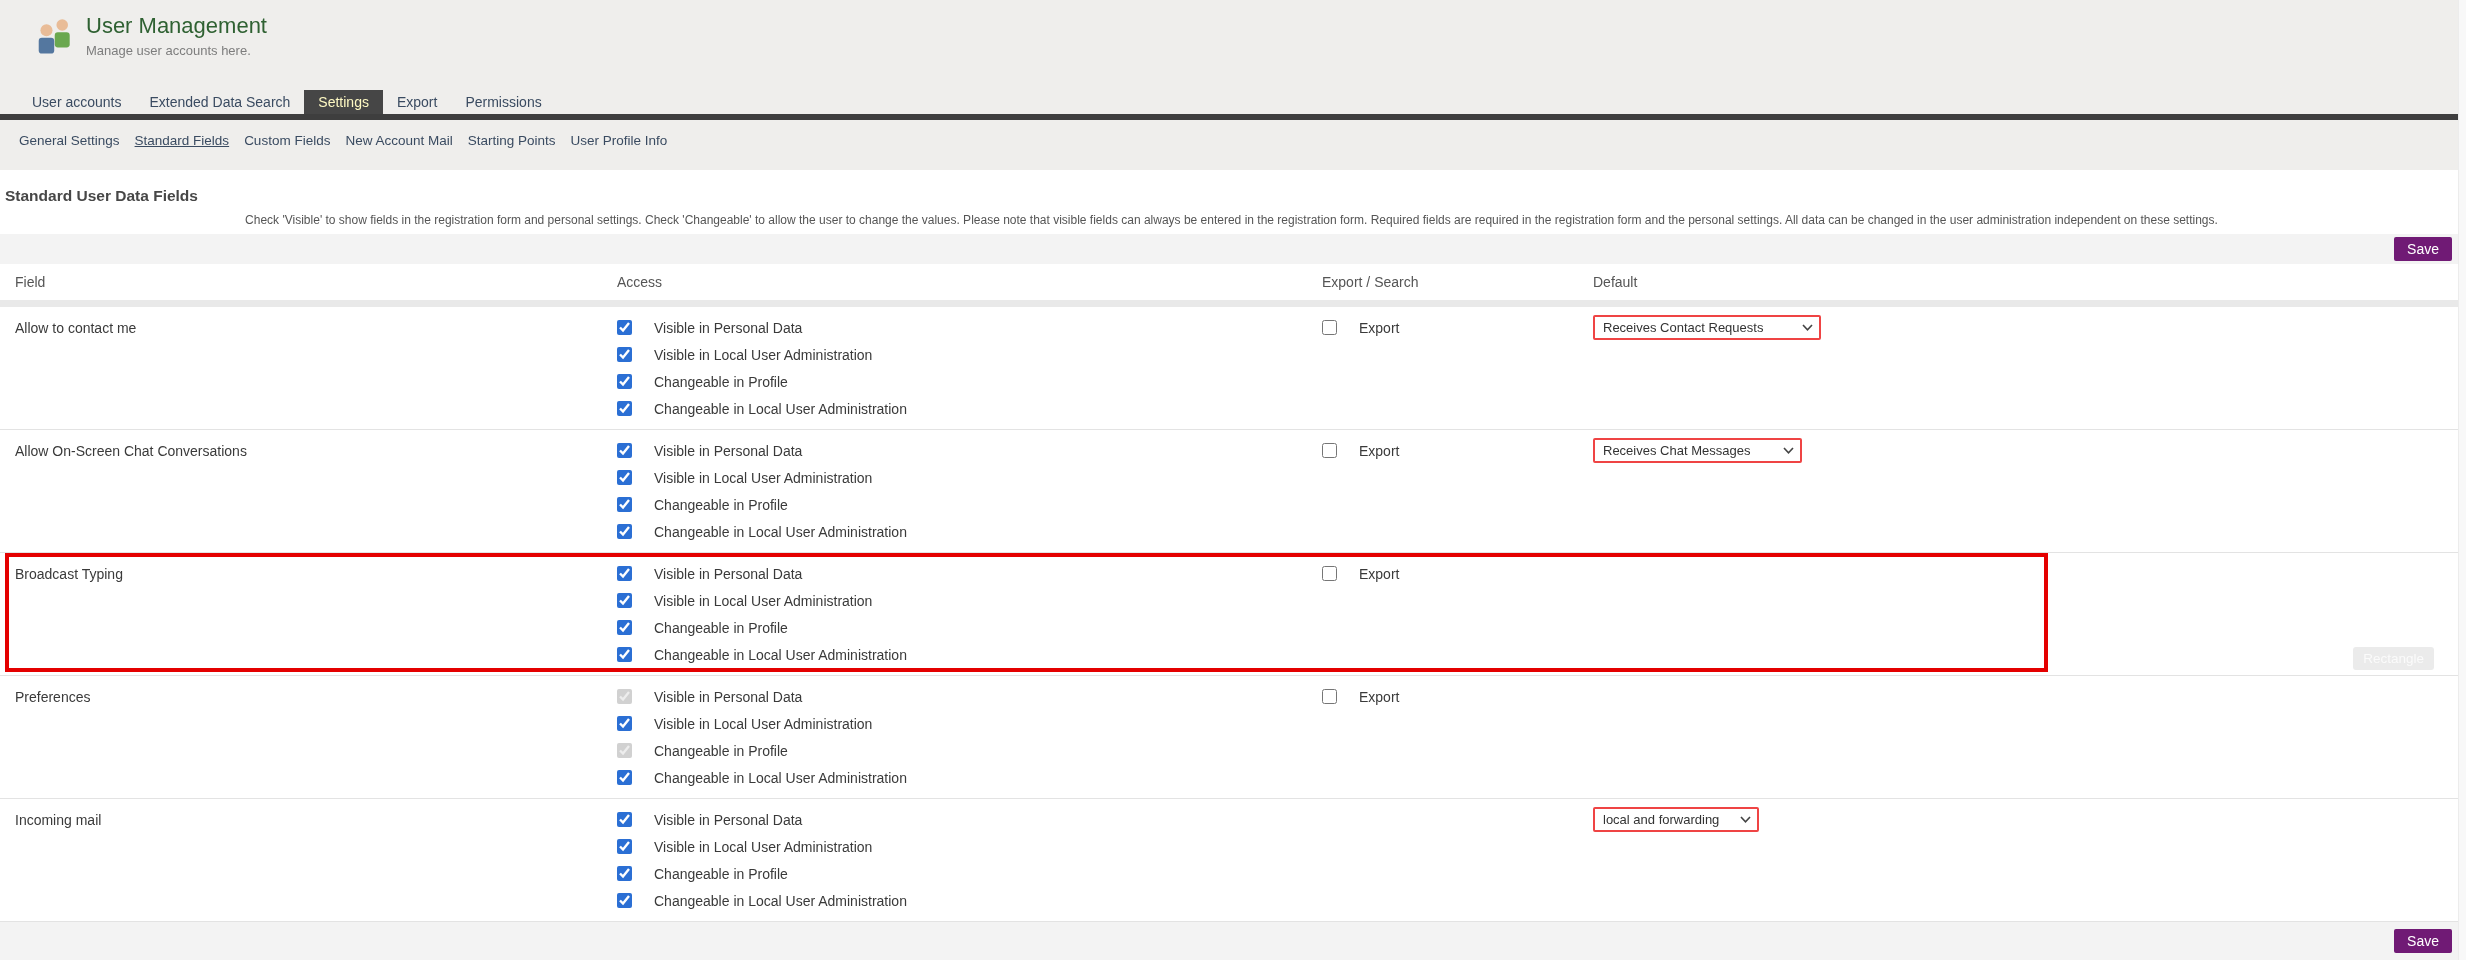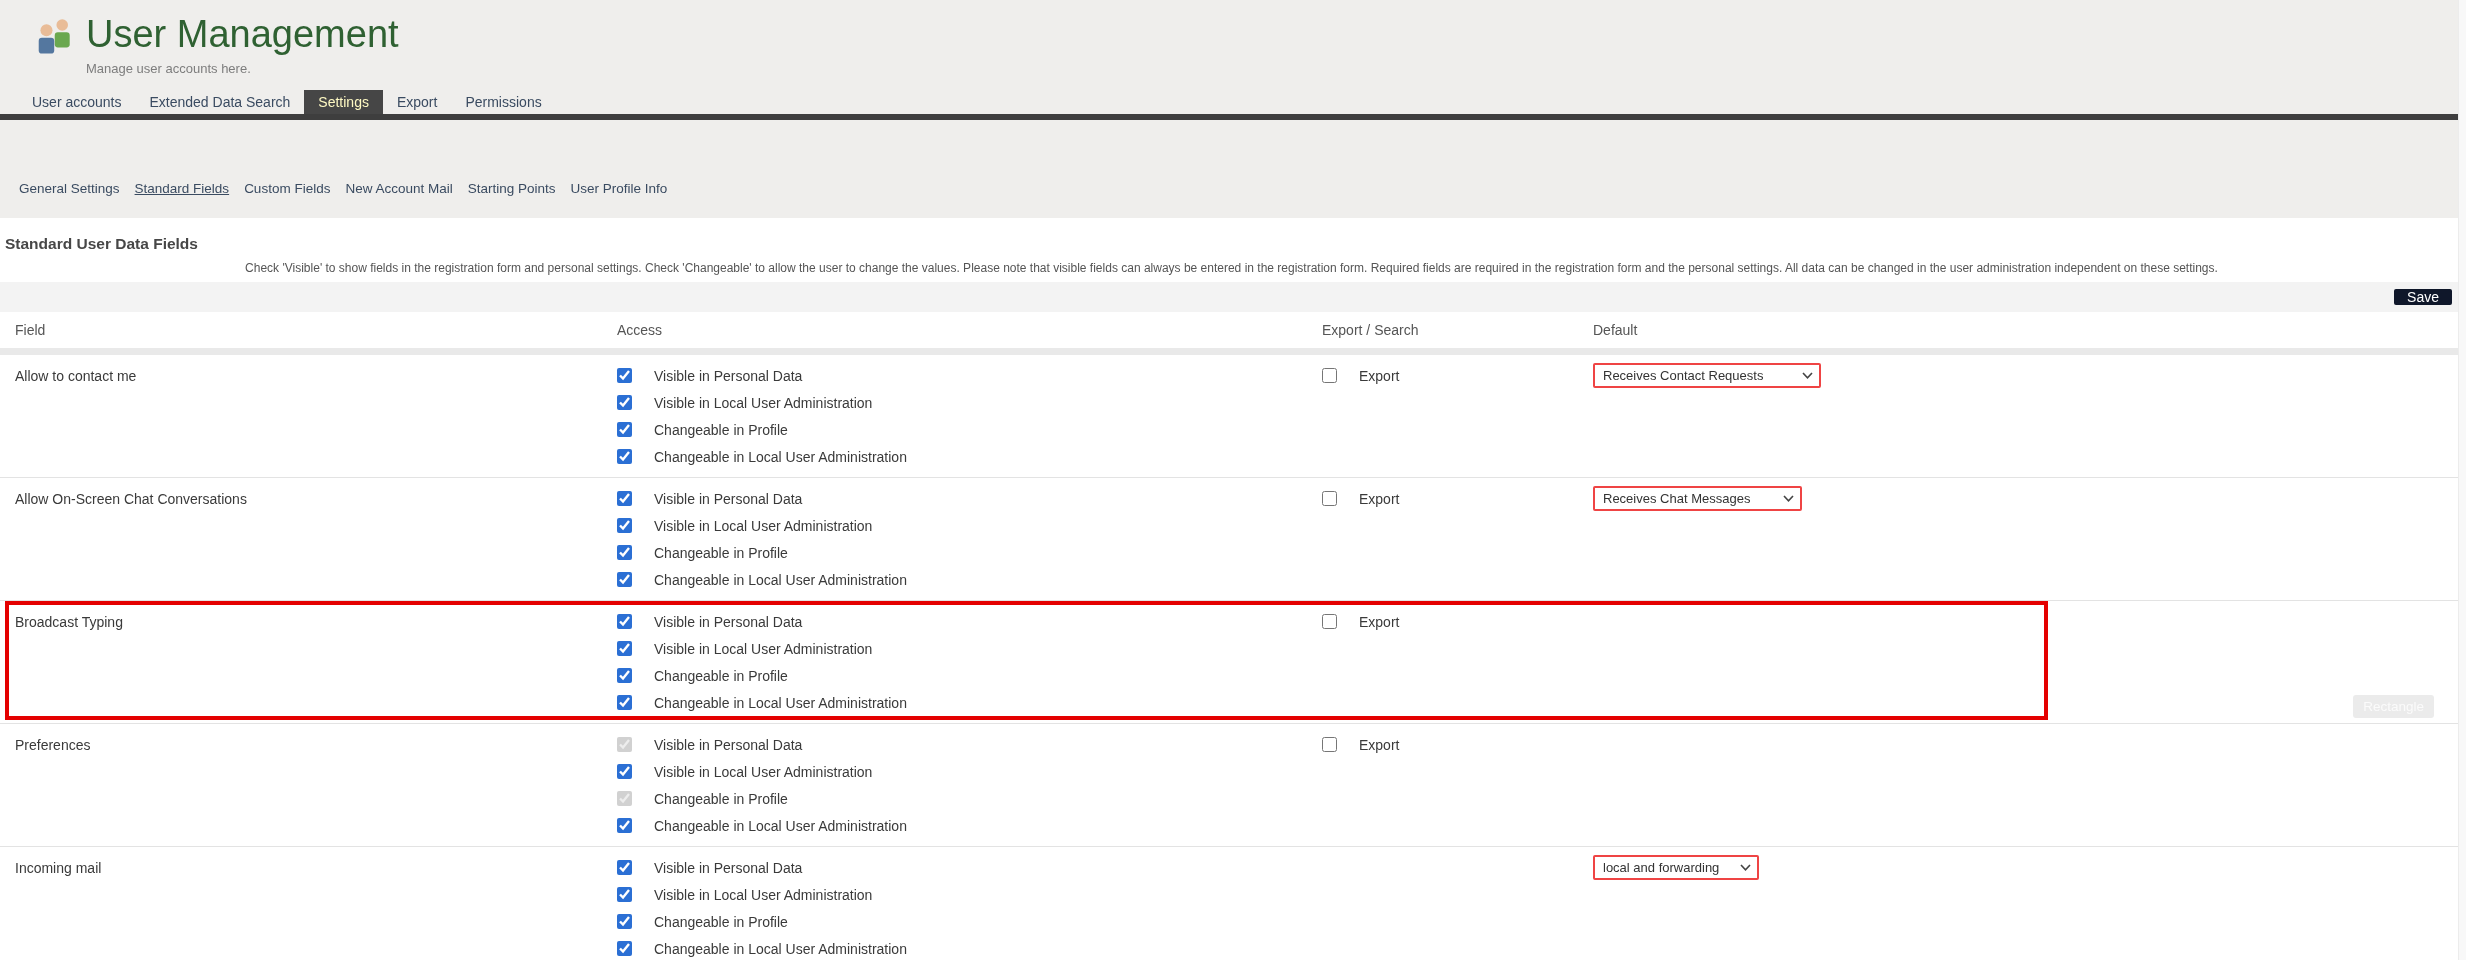--- a/index.html
+++ b/index.html
@@ -10,42 +10,42 @@
     font-family:"Liberation Sans", sans-serif;
     overflow:hidden; position:relative;
     color:#3a3a3a;
   }
   .app { width:2458px; position:relative; }
 
   
   .page-header { height:90px; padding:14px 0 0 34px; display:flex; align-items:flex-start; }
   .hdr-icon { width:42px; height:44px; margin-right:10px; margin-top:2px; flex:0 0 auto; }
   .hdr-text {}
-  .page-title { font-size:38px; color:#2f6132; line-height:1.1; }
+  .page-title { font-size:22px; color:#2f6132; line-height:1.1; }
   .page-subtitle { font-size:13px; color:#7d7d7d; margin-top:5px; }
 
   
   .tabbar { display:flex; padding-left:18px; align-items:stretch; height:24px; }
   .tab { font-size:14px; color:#3a4b61; padding:4px 14px 0 14px; cursor:pointer; white-space:nowrap; }
   .tab.active { background:#464646; color:#fef9c3; }
   .tab-underline { height:6px; background:#3e3e3e; width:2458px; }
 
   
-  .subtabbar { height:50px; padding:11px 0 0 19px;margin-top:48px; }
+  .subtabbar { height:50px; padding:11px 0 0 19px; }
   .subtab { font-size:13.5px; color:#3a4b61; margin-right:15px; cursor:pointer; white-space:nowrap; }
   .subtab.active { text-decoration:underline; }
 
   
   .content { background:#ffffff; width:2458px; }
   .section-head { padding:17px 0 0 5px; }
   .section-title { font-size:15.5px; font-weight:700; color:#474747; }
   .section-desc { font-size:12px; color:#555555; margin-top:8px; white-space:nowrap; overflow:hidden;text-align:center; }
 
   .toolbar { height:30px; background:#f3f3f3; margin-top:7px; display:flex; align-items:center; justify-content:flex-end; padding-right:6px; }
-  .save-btn { background:#0f172a; color:#ffffff; font-size:14px; border:none; border-radius:2px; height:16px; padding:0 13px; cursor:pointer; font-family:inherit; }
+  .save-btn { background:#701a75; color:#ffffff; font-size:14px; border:none; border-radius:2px; height:24px; padding:0 13px; cursor:pointer; font-family:inherit; }
 
   
   .thead { display:grid; grid-template-columns:602px 705px 271px auto; padding-left:15px; height:36px; align-items:center; font-size:14px; color:#555555; }
   .head-sep { height:7px; background:#e9e9e9; }
 
   .row { display:grid; grid-template-columns:602px 705px 271px auto; padding:7px 0 0 15px; min-height:123px; position:relative; border-bottom:1px solid #e3e3e3; font-size:14px; }
   .cell-field { padding-top:6px; color:#3a3a3a; }
   .cbline { display:flex; align-items:center; height:27px; gap:22px; color:#3a3a3a; }
   input[type=checkbox] { width:15px; height:15px; accent-color:#2b6fd4; margin:0; flex:0 0 auto; }
 

